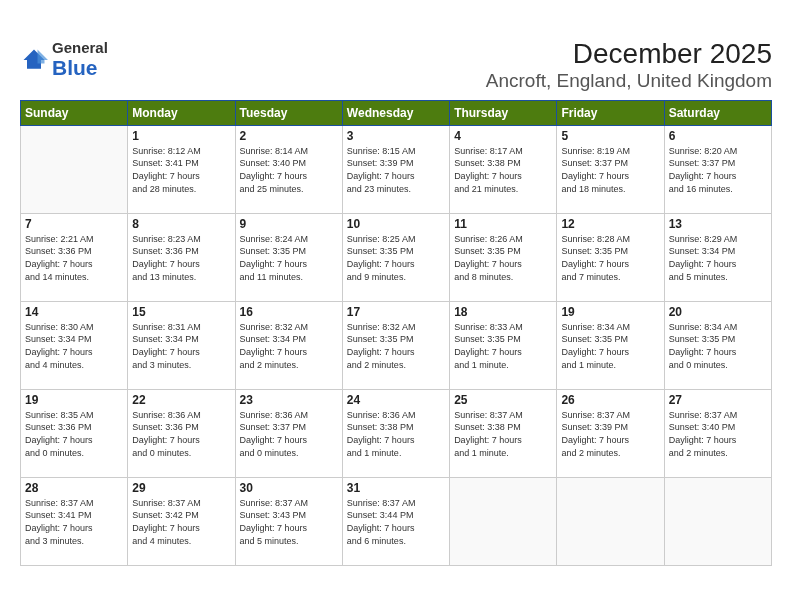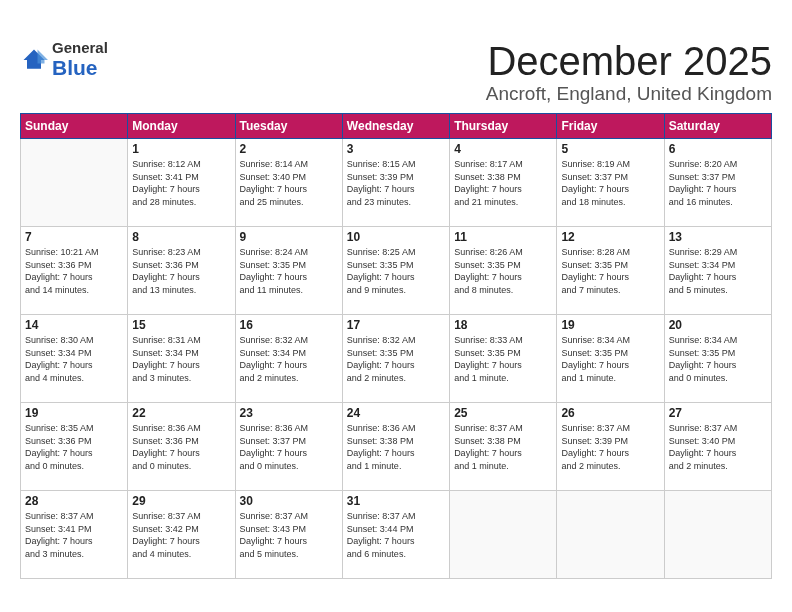--- a/index.html
+++ b/index.html
@@ -30,38 +30,38 @@
       gap: 4px;
     }
     .logo-icon {
       width: 28px;
       height: 28px;
     }
     .title-block {
       text-align: right;
     }
     .main-title {
-      font-size: 40px;
+      font-size: 28px;
       font-weight: normal;
       color: #222;
       line-height: 1.1;
     }
     .subtitle {
       font-size: 19px;
       color: #555;
     }
     .calendar {
       flex: 1;
       border: 1px solid #ccc;
       border-collapse: collapse;
       width: 100%;
       table-layout: fixed;
     }
     .calendar th {
-      background: #be185d;
+      background: #4d7c0f;
       color: #fff;
       font-size: 12px;
       font-weight: bold;
       padding: 5px 4px;
       border: 1px solid #1a4fa0;
       text-align: left;
     }
     .calendar td {
       border: 1px solid #ccc;
       vertical-align: top;
@@ -165,21 +165,21 @@
             <span class="day-number">6</span>
             <div class="cell-text">Sunrise: 8:20 AM</div>
             <div class="cell-text">Sunset: 3:37 PM</div>
             <div class="cell-text">Daylight: 7 hours</div>
             <div class="cell-text">and 16 minutes.</div>
           </td>
         </tr>
         <tr>
           <td>
             <span class="day-number">7</span>
-            <div class="cell-text">Sunrise: 10:21 AM</div>
+            <div class="cell-text">Sunrise: 2:21 AM</div>
             <div class="cell-text">Sunset: 3:36 PM</div>
             <div class="cell-text">Daylight: 7 hours</div>
             <div class="cell-text">and 14 minutes.</div>
           </td>
           <td>
             <span class="day-number">8</span>
             <div class="cell-text">Sunrise: 8:23 AM</div>
             <div class="cell-text">Sunset: 3:36 PM</div>
             <div class="cell-text">Daylight: 7 hours</div>
             <div class="cell-text">and 13 minutes.</div>

